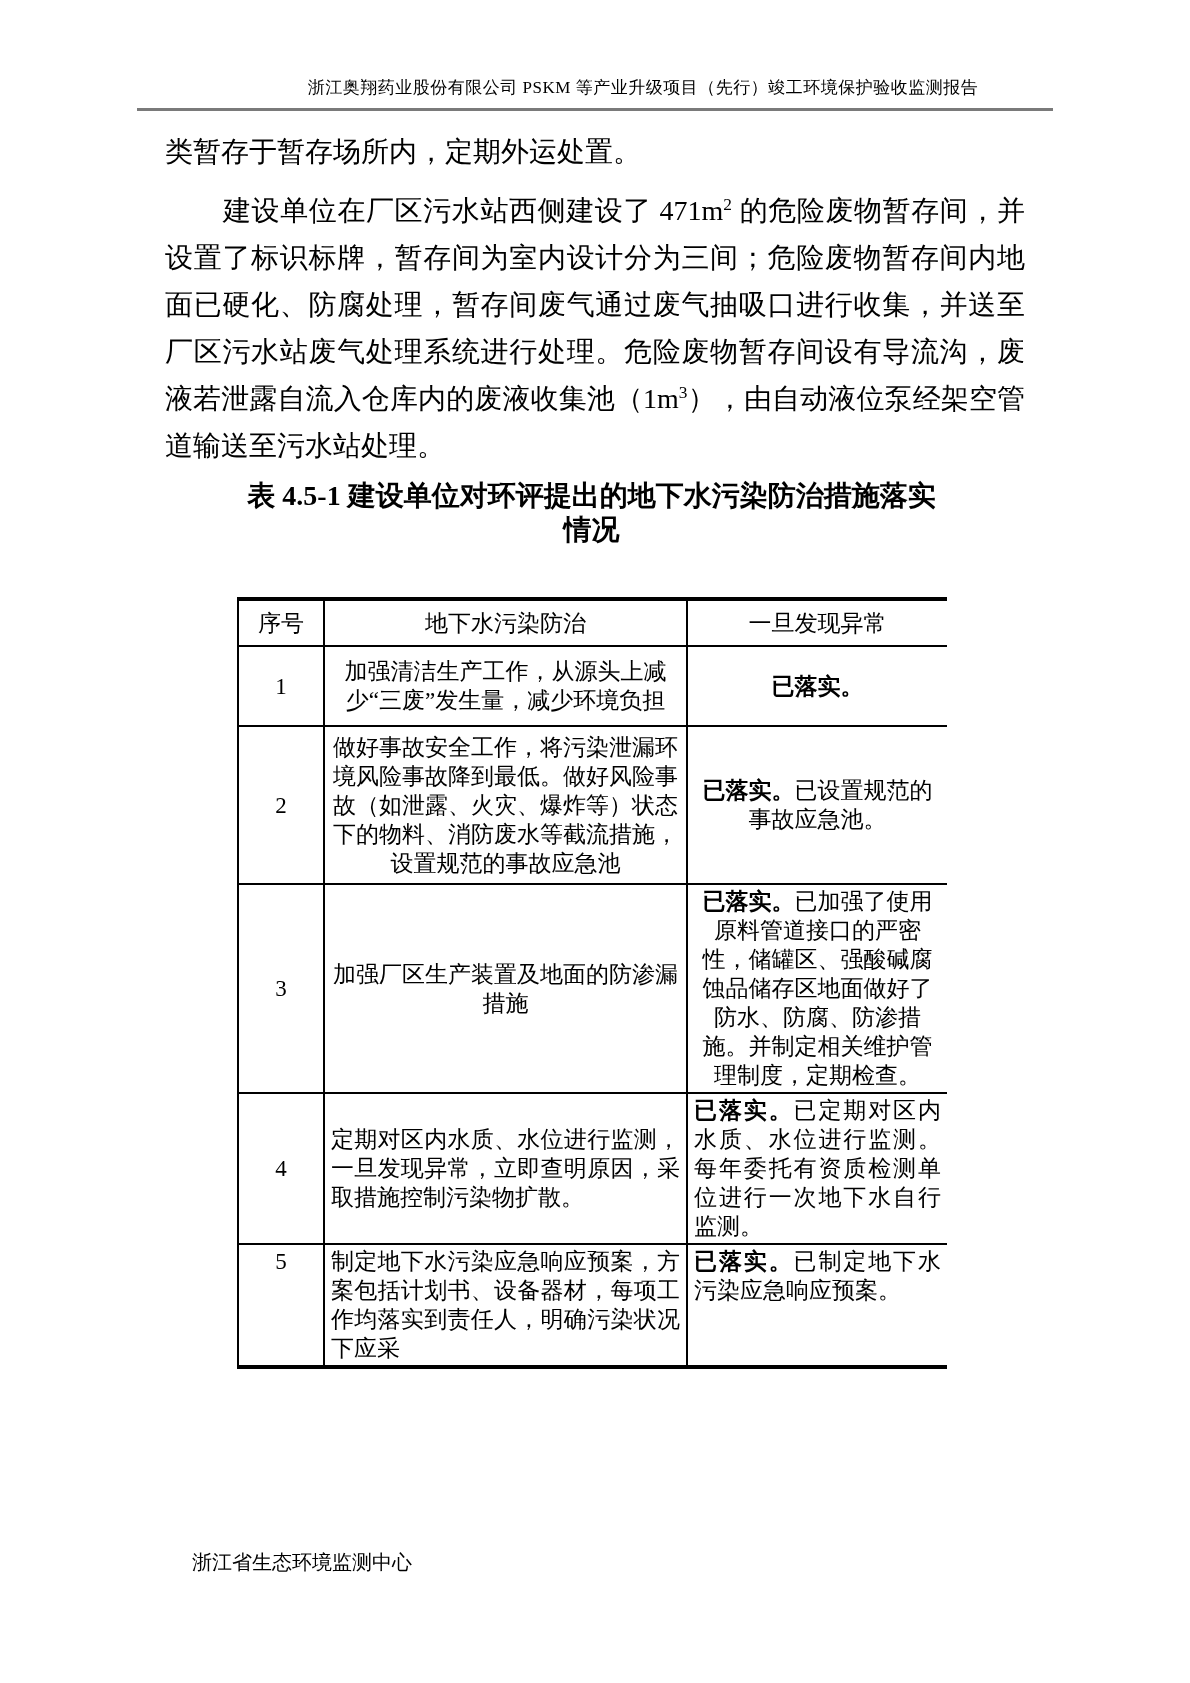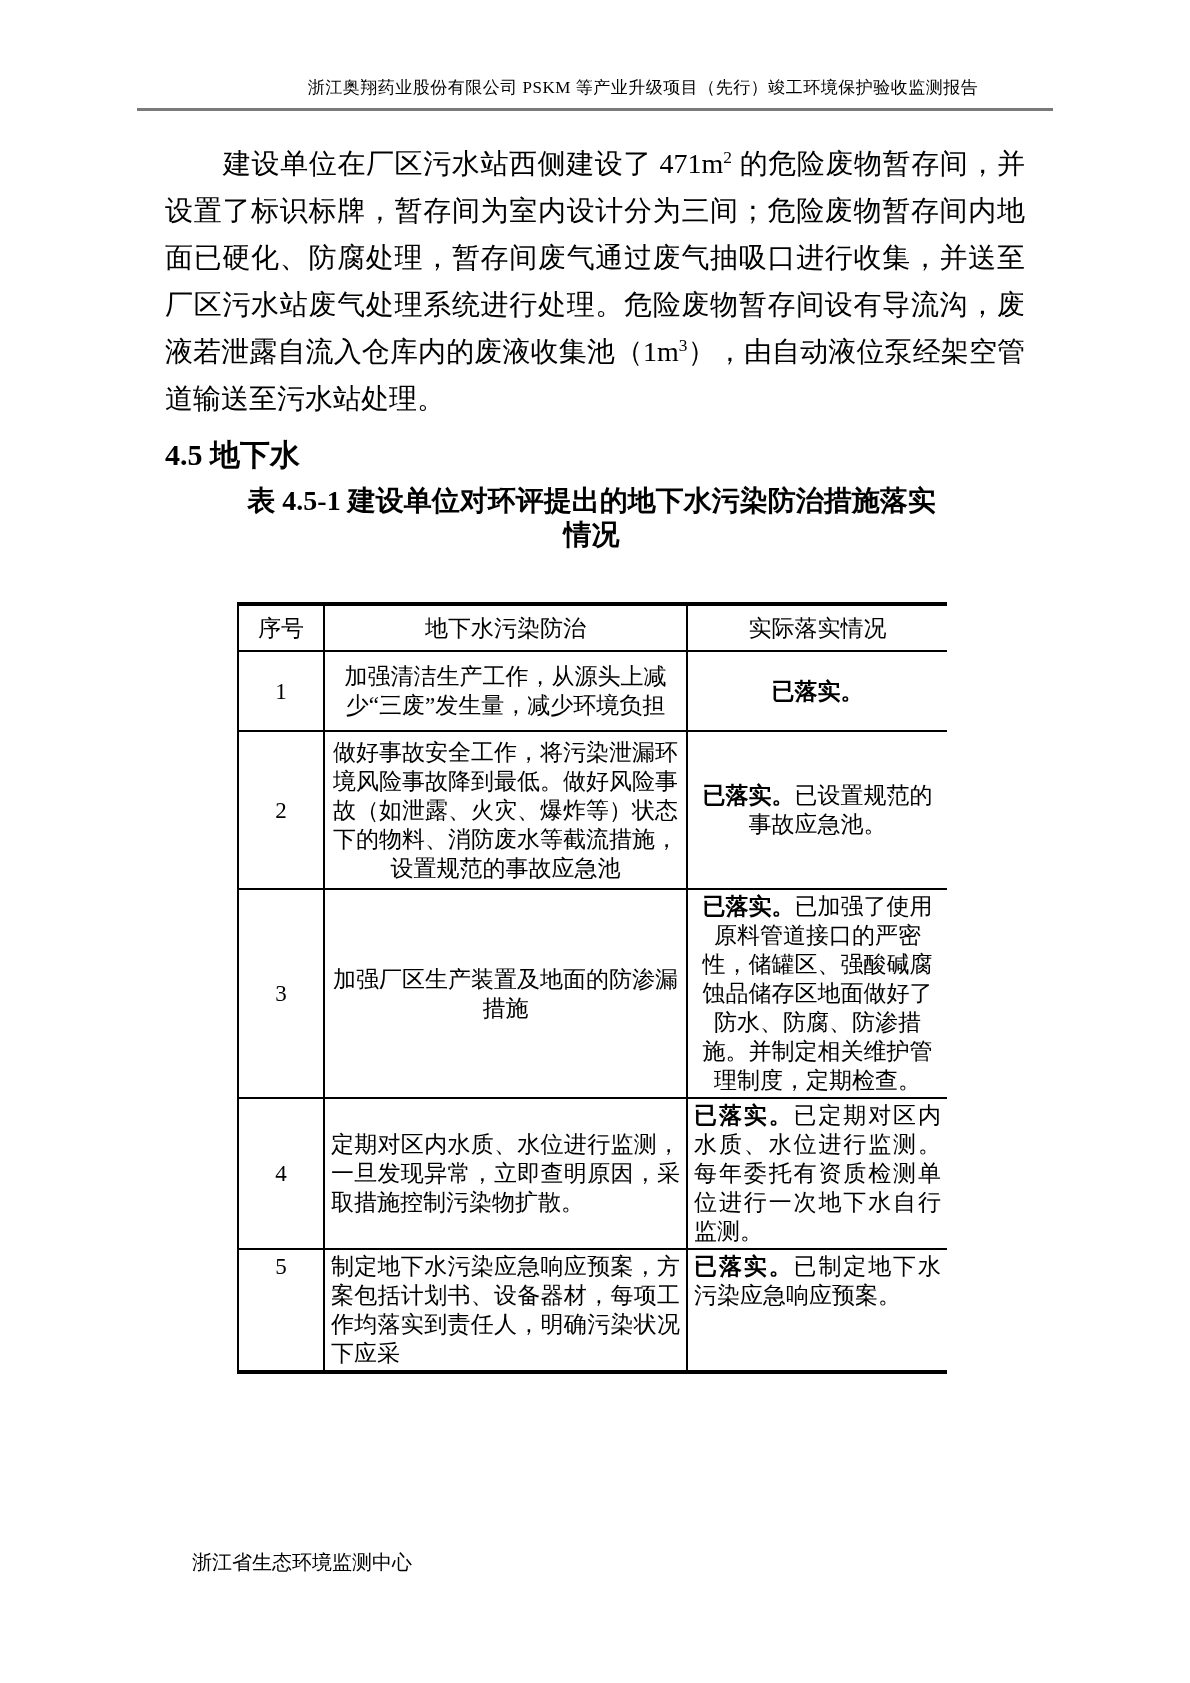--- a/index.html
+++ b/index.html
@@ -117,40 +117,40 @@
 </head>
 <body>
 
 <div class="page">
 
   <div class="doc-header">浙江奥翔药业股份有限公司 PSKM 等产业升级项目（先行）竣工环境保护验收监测报告</div>
   <div class="header-rule"></div>
 
   <div class="content">
 
+    <p class="body-p">类暂存于暂存场所内，定期外运处置。</p>
 
     <p class="body-p indent mt12"><span>建设单位在厂区污水站西侧建设了 471m</span><sup>2</sup><span> 的危险废物暂存间，并设置了标识标牌，暂存间为室内设计分为三间；危险废物暂存间内地面已硬化、防腐处理，暂存间废气通过废气抽吸口进行收集，并送至厂区污水站废气处理系统进行处理。危险废物暂存间设有导流沟，废液若泄露自流入仓库内的废液收集池（1m</span><sup>3</sup><span>），由自动液位泵经架空管道输送至污水站处理。</span></p>
 
 
-    <h2 class="section-heading">4.5 地下水</h2>
 
 
     <p class="table-title">表 4.5-1 建设单位对环评提出的地下水污染防治措施落实情况</p>
 
     <table class="gw-table">
       <colgroup>
           <col class="c1">
           <col class="c2">
           <col class="c3">
         </colgroup>
       <thead>
         <tr class="hdr">
           <th>序号</th>
           <th>地下水污染防治</th>
-          <th>实际落实情况</th>
+          <th>一旦发现异常</th>
         </tr>
       </thead>
       <tbody>
         <tr class="r1">
           <td>1</td>
           <td>加强清洁生产工作，从源头上减少“三废”发生量，减少环境负担</td>
           <td><span class="status-bold">已落实。</span><span></span></td>
         </tr>
         <tr class="r2">
           <td>2</td>

